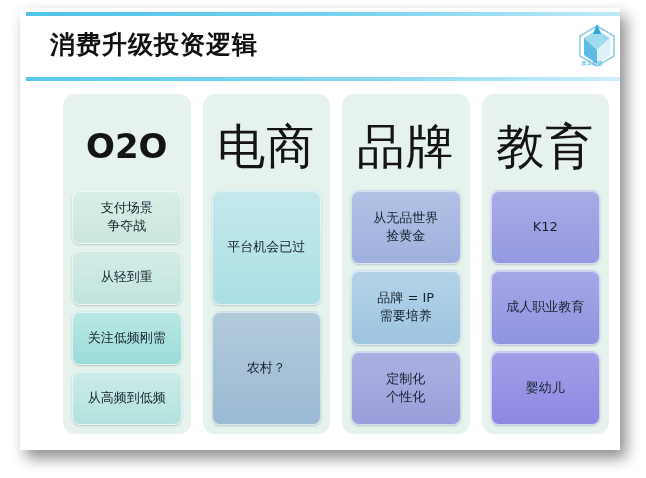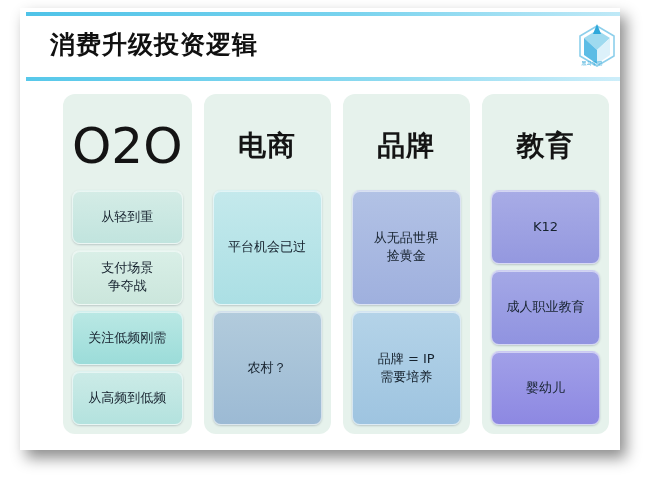--- a/index.html
+++ b/index.html
@@ -108,31 +108,31 @@
     padding: 8px 9px 9px 9px;
     box-sizing: border-box;
     display: flex;
     flex-direction: column;
   }
   .col-head {
     height: 88px;
     display: flex;
     align-items: center;
     justify-content: center;
-    font-size: 28px;
-    font-weight: 700;
+    font-size: 48px;
+    font-weight: 400;
     color: #141414;
     letter-spacing: 1px;
     line-height: 1;
     white-space: nowrap;
   }
   .col-head.latin {
-    font-size: 50px;
+    font-size: 34px;
     letter-spacing: 0px;
-    font-weight: 400;
+    font-weight: 700;
   }
   .cards {
     flex: 1 1 auto;
     display: flex;
     flex-direction: column;
     justify-content: flex-start;
     gap: 6px;
   }
   .card {
     flex: 1 1 0;
@@ -176,31 +176,31 @@
         </svg>
         <div class="logo-text">黑马学吧</div>
       </div>
     </div>
 
     <div class="columns">
 
       <div class="column">
         <div class="col-head latin">O2O</div>
         <div class="cards">
-          <div class="card" style="background:linear-gradient(to bottom,#d4ece6,#c1e4de)">
-            <span class="lines">
-              <span>从轻到重</span>
-            </span>
-          </div>
           <div class="card" style="background:linear-gradient(to bottom,#d9efe7,#cbe6dc)">
             <span class="lines">
               <span>支付场景</span>
               <span class="l2">争夺战</span>
             </span>
           </div>
+          <div class="card" style="background:linear-gradient(to bottom,#d4ece6,#c1e4de)">
+            <span class="lines">
+              <span>从轻到重</span>
+            </span>
+          </div>
           <div class="card" style="background:linear-gradient(to bottom,#bae8e4,#9bdcd9)">
             <span class="lines">
               <span>关注低频刚需</span>
             </span>
           </div>
           <div class="card" style="background:linear-gradient(to bottom,#ccebe7,#b3e2de)">
             <span class="lines">
               <span>从高频到低频</span>
             </span>
           </div>
@@ -229,20 +229,26 @@
           <div class="card" style="background:linear-gradient(to bottom,#b2c2e5,#9fb0de)">
             <span class="lines">
               <span>从无品世界</span>
               <span class="l2">捡黄金</span>
             </span>
           </div>
           <div class="card" style="background:linear-gradient(to bottom,#b4d3e8,#9ec4e0)">
             <span class="lines">
               <span>品牌 = IP</span>
               <span class="l2">需要培养</span>
+            </span>
+          </div>
+          <div class="card" style="background:linear-gradient(to bottom,#abb0e2,#9a9edb)">
+            <span class="lines">
+              <span>定制化</span>
+              <span class="l2">个性化</span>
             </span>
           </div>
         </div>
       </div>
 
       <div class="column">
         <div class="col-head">教育</div>
         <div class="cards">
           <div class="card" style="background:linear-gradient(to bottom,#a8ace6,#9498df)">
             <span class="lines">

